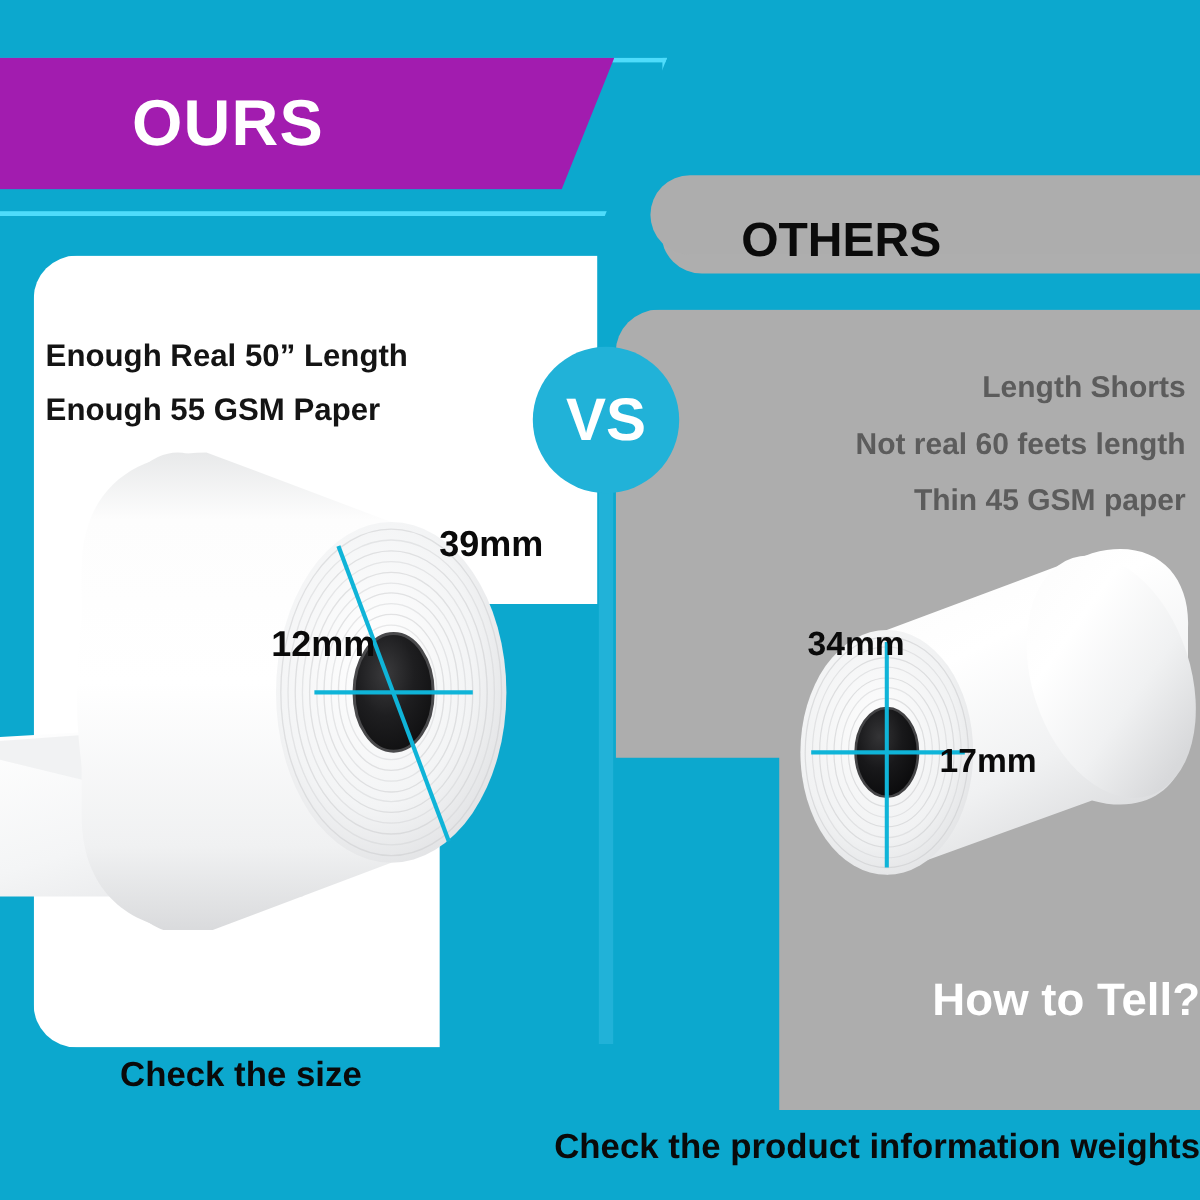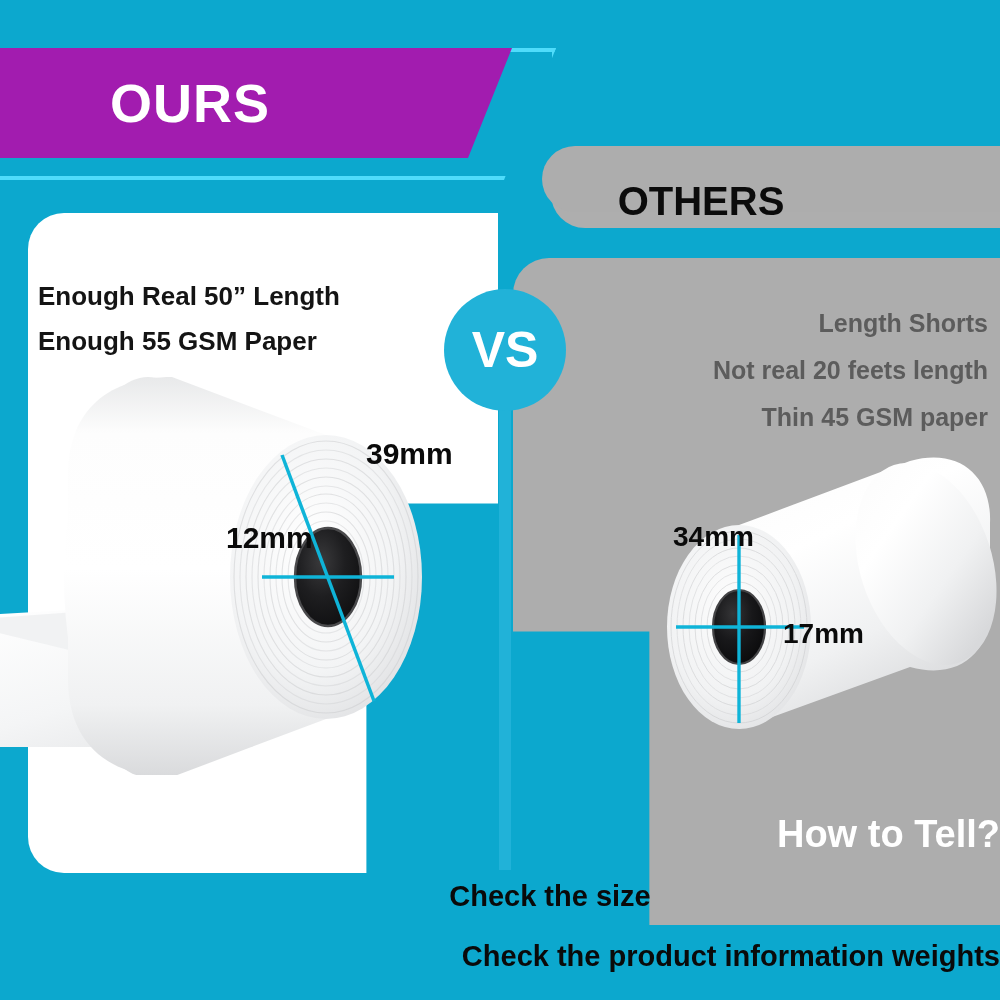--- a/index.html
+++ b/index.html
@@ -116,21 +116,21 @@
   #dim-34 { left:673px; top:521px; font-size:28px; }
   #dim-17 { left:783px; top:618px; font-size:28px; }
 
   
   #how-to-tell {
     left:0; right:0; top:813px; text-align:right;
     color:#FFFFFF; font-size:38px; font-weight:bold;
     padding-left:100px;
   }
   #check-size {
-    left:0; right:0; top:880px; text-align:center;
+    left:0; right:0; top:880px; text-align:left;
     color:#0A0A0A; font-size:29px; font-weight:bold;
     padding-left:100px;
   }
   #check-weights {
     left:0; right:0; top:940px; text-align:right;
     color:#0A0A0A; font-size:29px; font-weight:bold;
   }
 </style>
 </head>
 <body>
@@ -217,21 +217,21 @@
   <div class="abs dim-label" id="dim-39">39mm</div>
   <div class="abs dim-label" id="dim-12">12mm</div>
 
   <div class="abs" id="vs-connector"></div>
   <div class="abs" id="vs-badge">
     <span id="vs-label">VS</span>
   </div>
 
   <div class="abs" id="others-bullets">
     <div class="line">Length Shorts</div>
-    <div class="line">Not real 20 feets length</div>
+    <div class="line">Not real 60 feets length</div>
     <div class="line">Thin 45 GSM paper</div>
   </div>
 
   <svg class="abs" id="roll-right" viewBox="0 0 340 295">
     <defs>
       <linearGradient id="rrBody" x1="0.1" y1="0.05" x2="0.55" y2="1">
         <stop offset="0%" stop-color="#FCFCFC"></stop>
         <stop offset="30%" stop-color="#FFFFFF"></stop>
         <stop offset="68%" stop-color="#F0F1F2"></stop>
         <stop offset="100%" stop-color="#D8D9DB"></stop>

